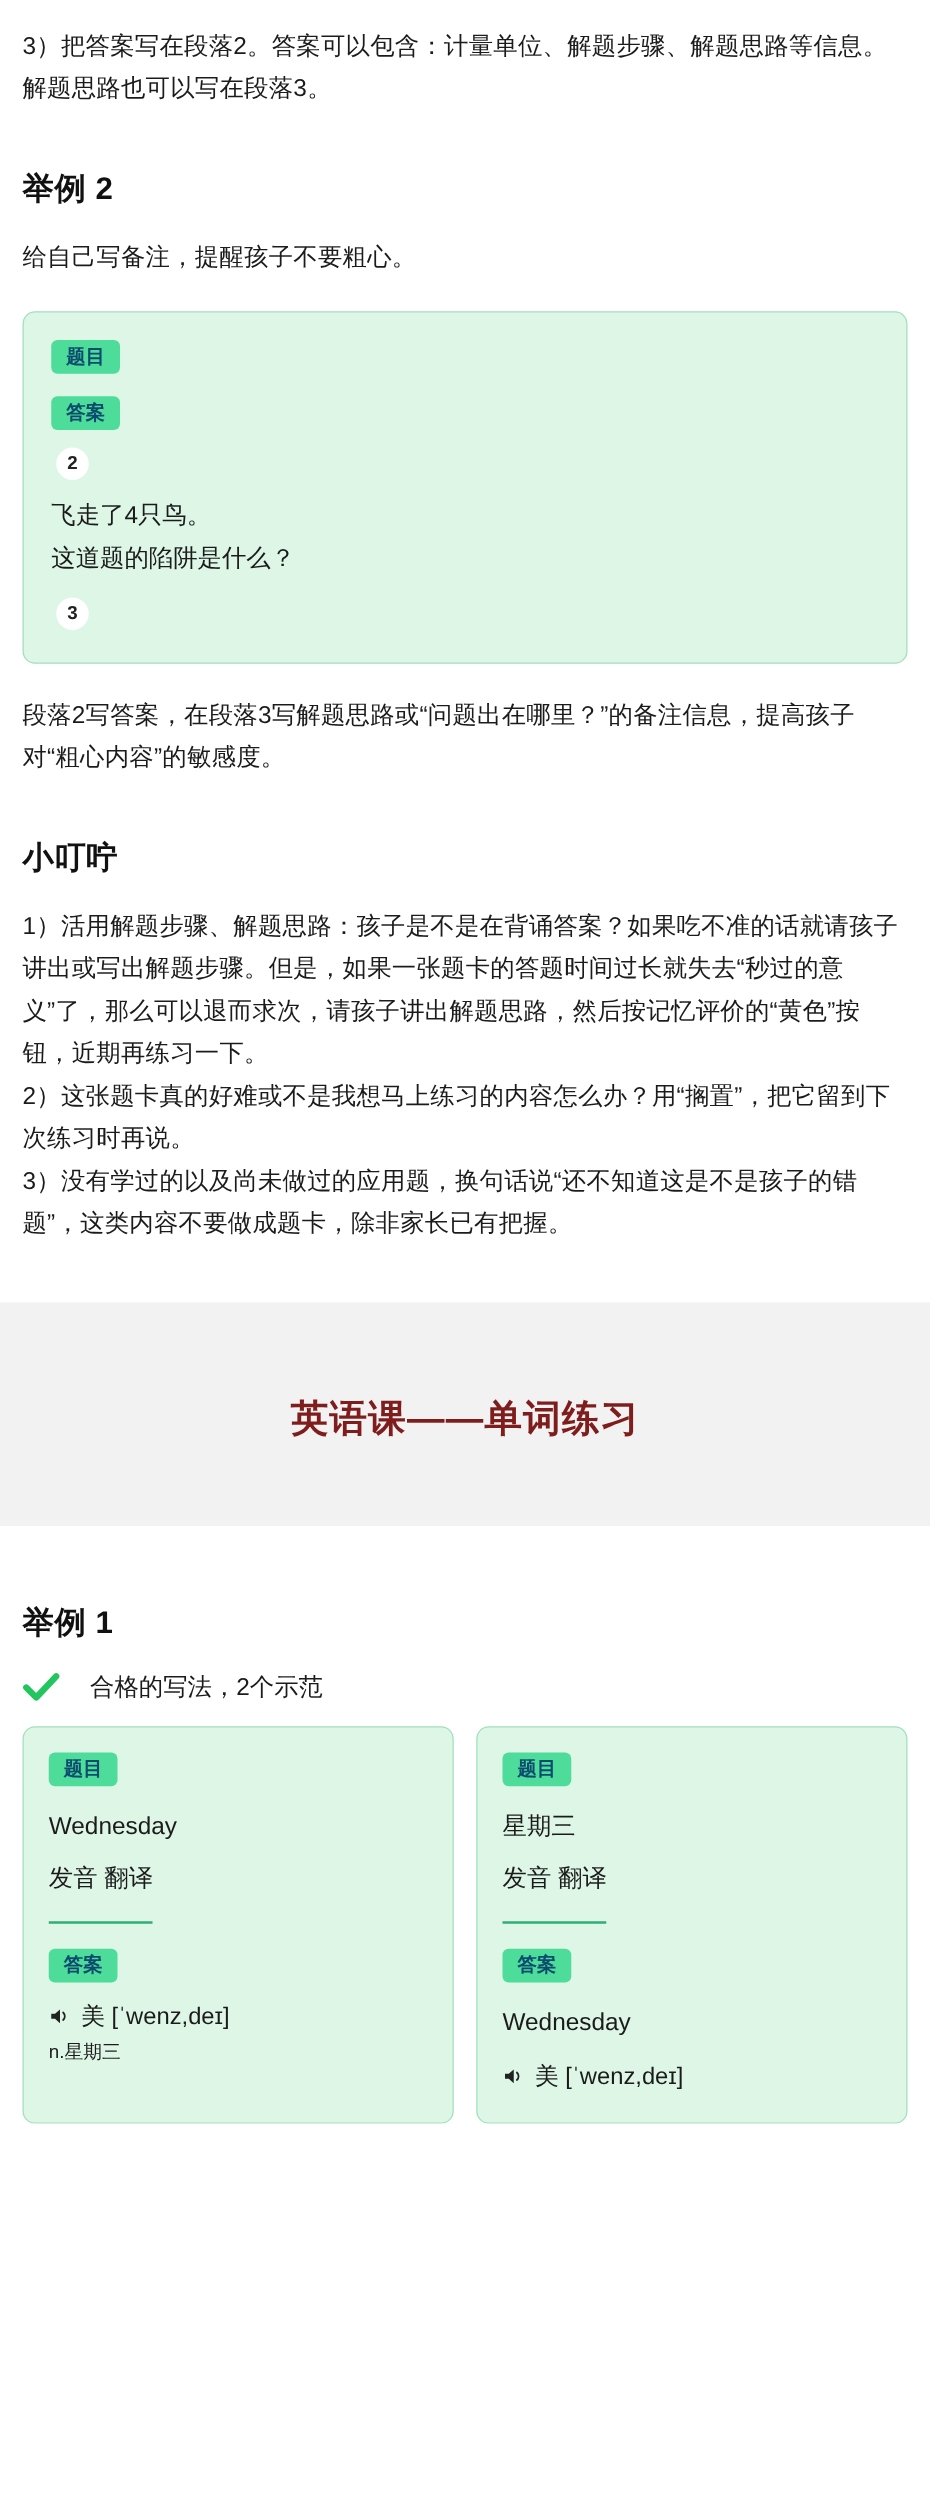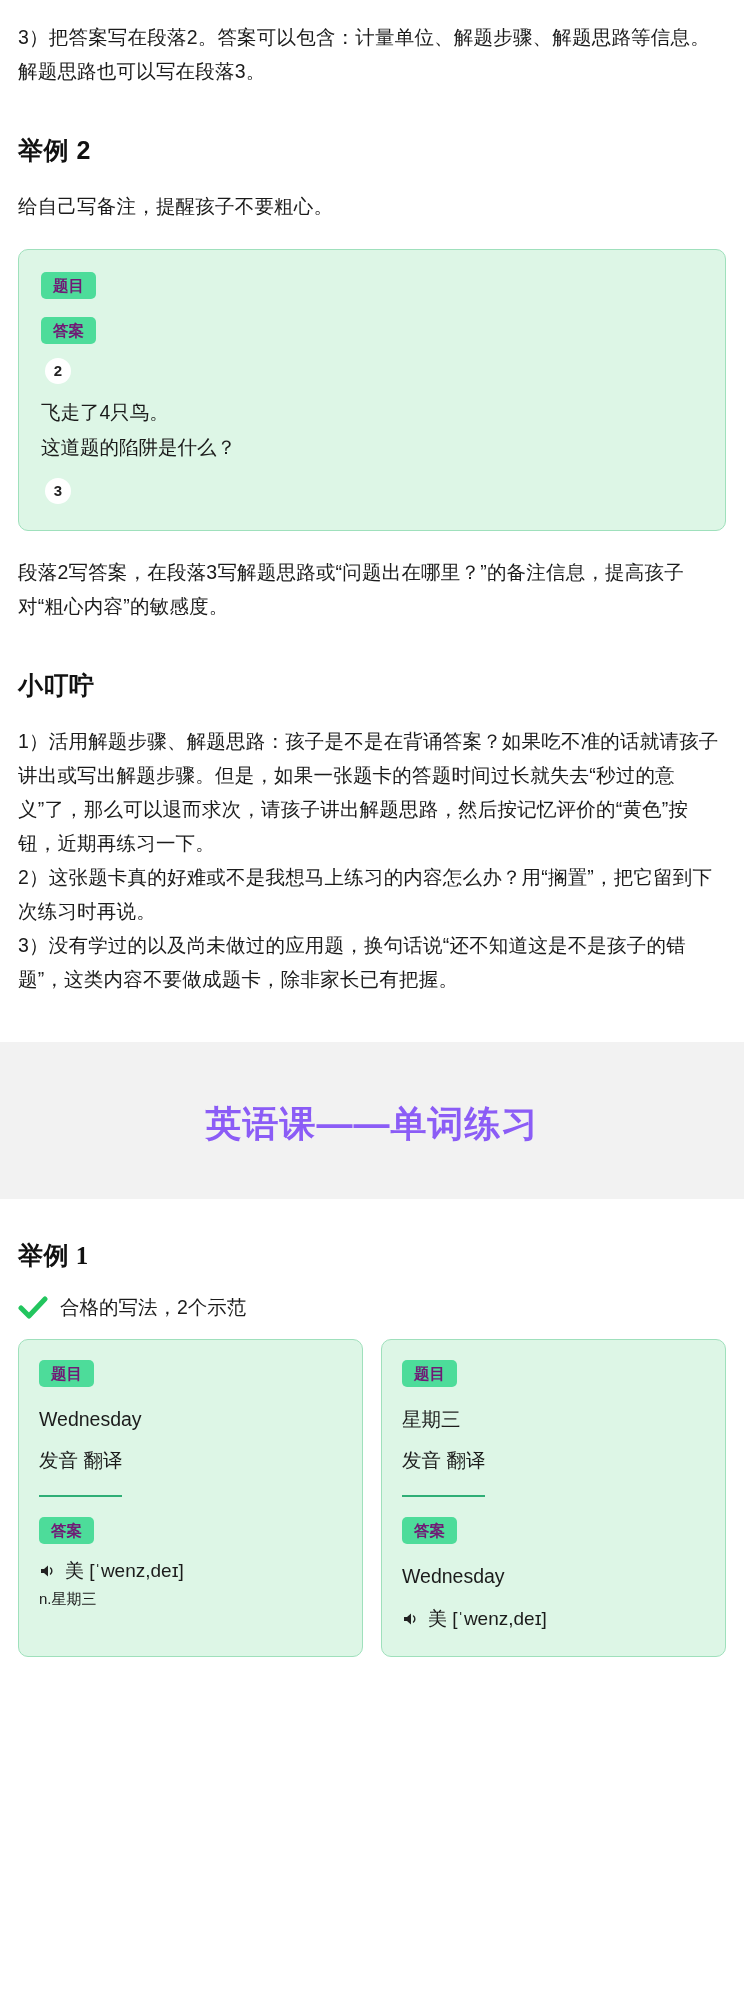--- a/index.html
+++ b/index.html
@@ -37,21 +37,21 @@
     background: #ddf6e6;
     border: 1px solid #9fe0bc;
     border-radius: 10px;
     padding: 22px 22px 26px 22px;
     margin: 26px 0 24px 0;
   }
 
   .tag {
     display: inline-block;
     background: #4ddc9a;
-    color: #701a75;
+    color: #0c4a6e;
     font-size: 15.5px;
     font-weight: bold;
     padding: 5px 12px;
     border-radius: 5px;
     line-height: 1.1;
   }
 
   .card-line {
     font-size: 19.5px;
     line-height: 33px;
@@ -72,31 +72,31 @@
     margin: 14px 0 0 4px;
   }
 
   .gray-band {
     background: #f2f2f2;
     padding: 58px 0 50px 0;
     margin-top: 46px;
   }
   .gray-band h1 {
     text-align: center;
-    font-size: 36px;
-    font-weight: bold;
-    margin: 0;
+    font-size: 30px;
+    font-weight: bold;
+    margin: 15px;
     letter-spacing: 1px;
-    color: #8b5cf6;
+    color: #7f1d1d;
   }
 
   .check-row {
     display: flex;
     align-items: center;
-    gap: 12px;
+    gap: 24px;
     margin: 18px 0 6px 0;
   }
   .check-icon {
     width: 30px; height: 26px;
     flex: 0 0 auto;
   }
   .check-label {
     font-size: 19.5px;
     color: #1b1b1b;
   }
@@ -176,21 +176,21 @@
     <p class="body-text">1）活用解题步骤、解题思路：孩子是不是在背诵答案？如果吃不准的话就请孩子讲出或写出解题步骤。但是，如果一张题卡的答题时间过长就失去“秒过的意义”了，那么可以退而求次，请孩子讲出解题思路，然后按记忆评价的“黄色”按钮，近期再练习一下。</p>
     <p class="body-text">2）这张题卡真的好难或不是我想马上练习的内容怎么办？用“搁置”，把它留到下次练习时再说。</p>
     <p class="body-text">3）没有学过的以及尚未做过的应用题，换句话说“还不知道这是不是孩子的错题”，这类内容不要做成题卡，除非家长已有把握。</p>
   </div>
 
   <div class="gray-band">
     <h1>英语课——单词练习</h1>
   </div>
 
   <div class="section-white clip-bottom">
-    <h2 class="heading" style="margin-top:40px;font-family:Liberation Serif, serif;">举例 1</h2>
+    <h2 class="heading" style="margin-top:60px;">举例 1</h2>
 
     <div class="check-row">
       <span class="check-icon">
         <svg width="30" height="26" viewBox="0 0 30 26">
           <path d="M3 13 L11 21 L27 4" stroke="#22c55e" stroke-width="5" fill="none" stroke-linecap="round" stroke-linejoin="round"></path>
         </svg>
       </span>
       <span class="check-label">合格的写法，2个示范</span>
     </div>
 

